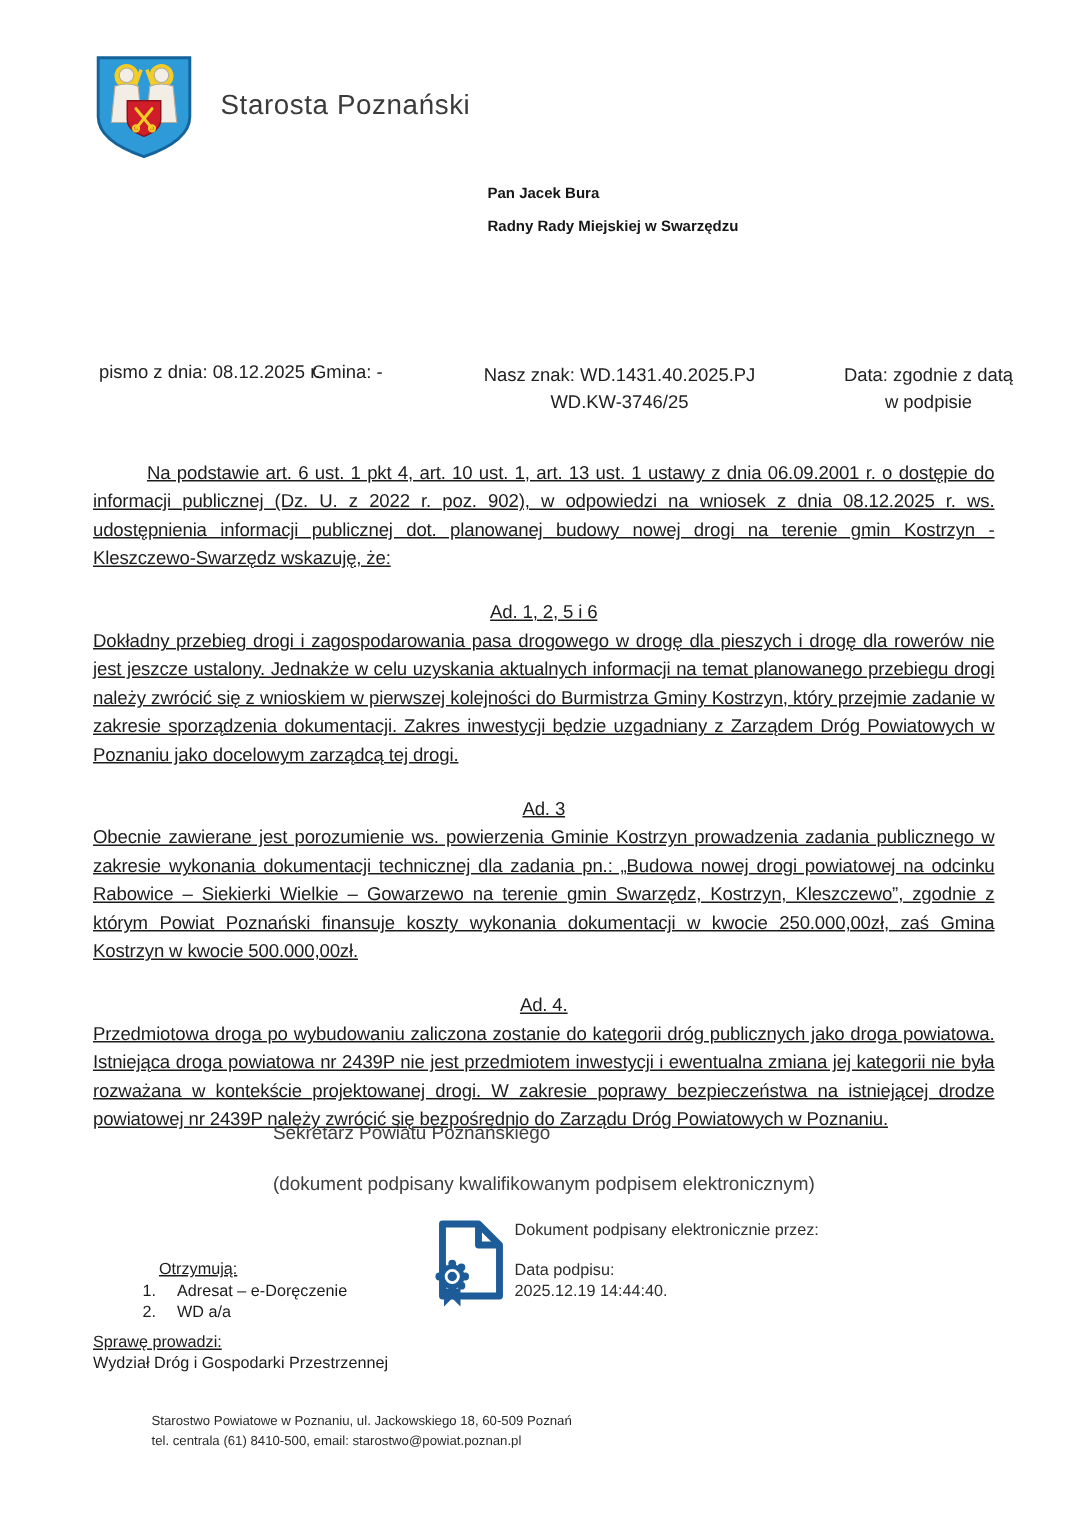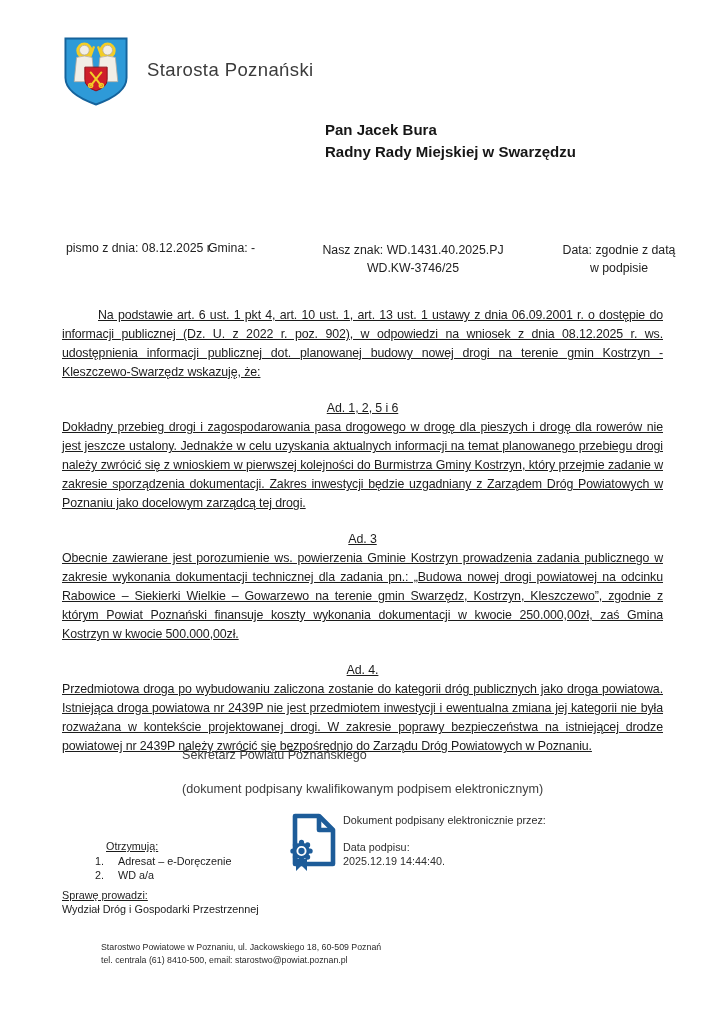--- a/index.html
+++ b/index.html
@@ -10,21 +10,21 @@
     overflow:hidden;
   }
   
   .coat { position:absolute; left:64px; top:37px; width:64px; height:69px; }
   .org-name {
     position:absolute; left:147px; top:59px; font-size:18.5px; color:#3b3b3b;
     letter-spacing:0.4px;
   }
   
   .addressee {
-    position:absolute; left:325px; top:119px; font-weight:bold; font-size:15px;
+    position:absolute; left:325px; top:119px; font-weight:bold; font-size:10px;
     line-height:22px; color:#161616;
   }
   
   .refrow { position:absolute; left:0; top:241px; width:724px; font-size:12.3px; color:#222; }
   .ref-left   { position:absolute; left:66px;  top:0; white-space:nowrap; }
   .ref-znak   { position:absolute; left:208px; top:0; white-space:nowrap; }
   .ref-our    { position:absolute; left:304px; top:0; width:218px; text-align:center; line-height:18px; }
   .ref-date   { position:absolute; left:552px; top:0; width:134px; text-align:center; line-height:18px; }
   
   .bodytext {

